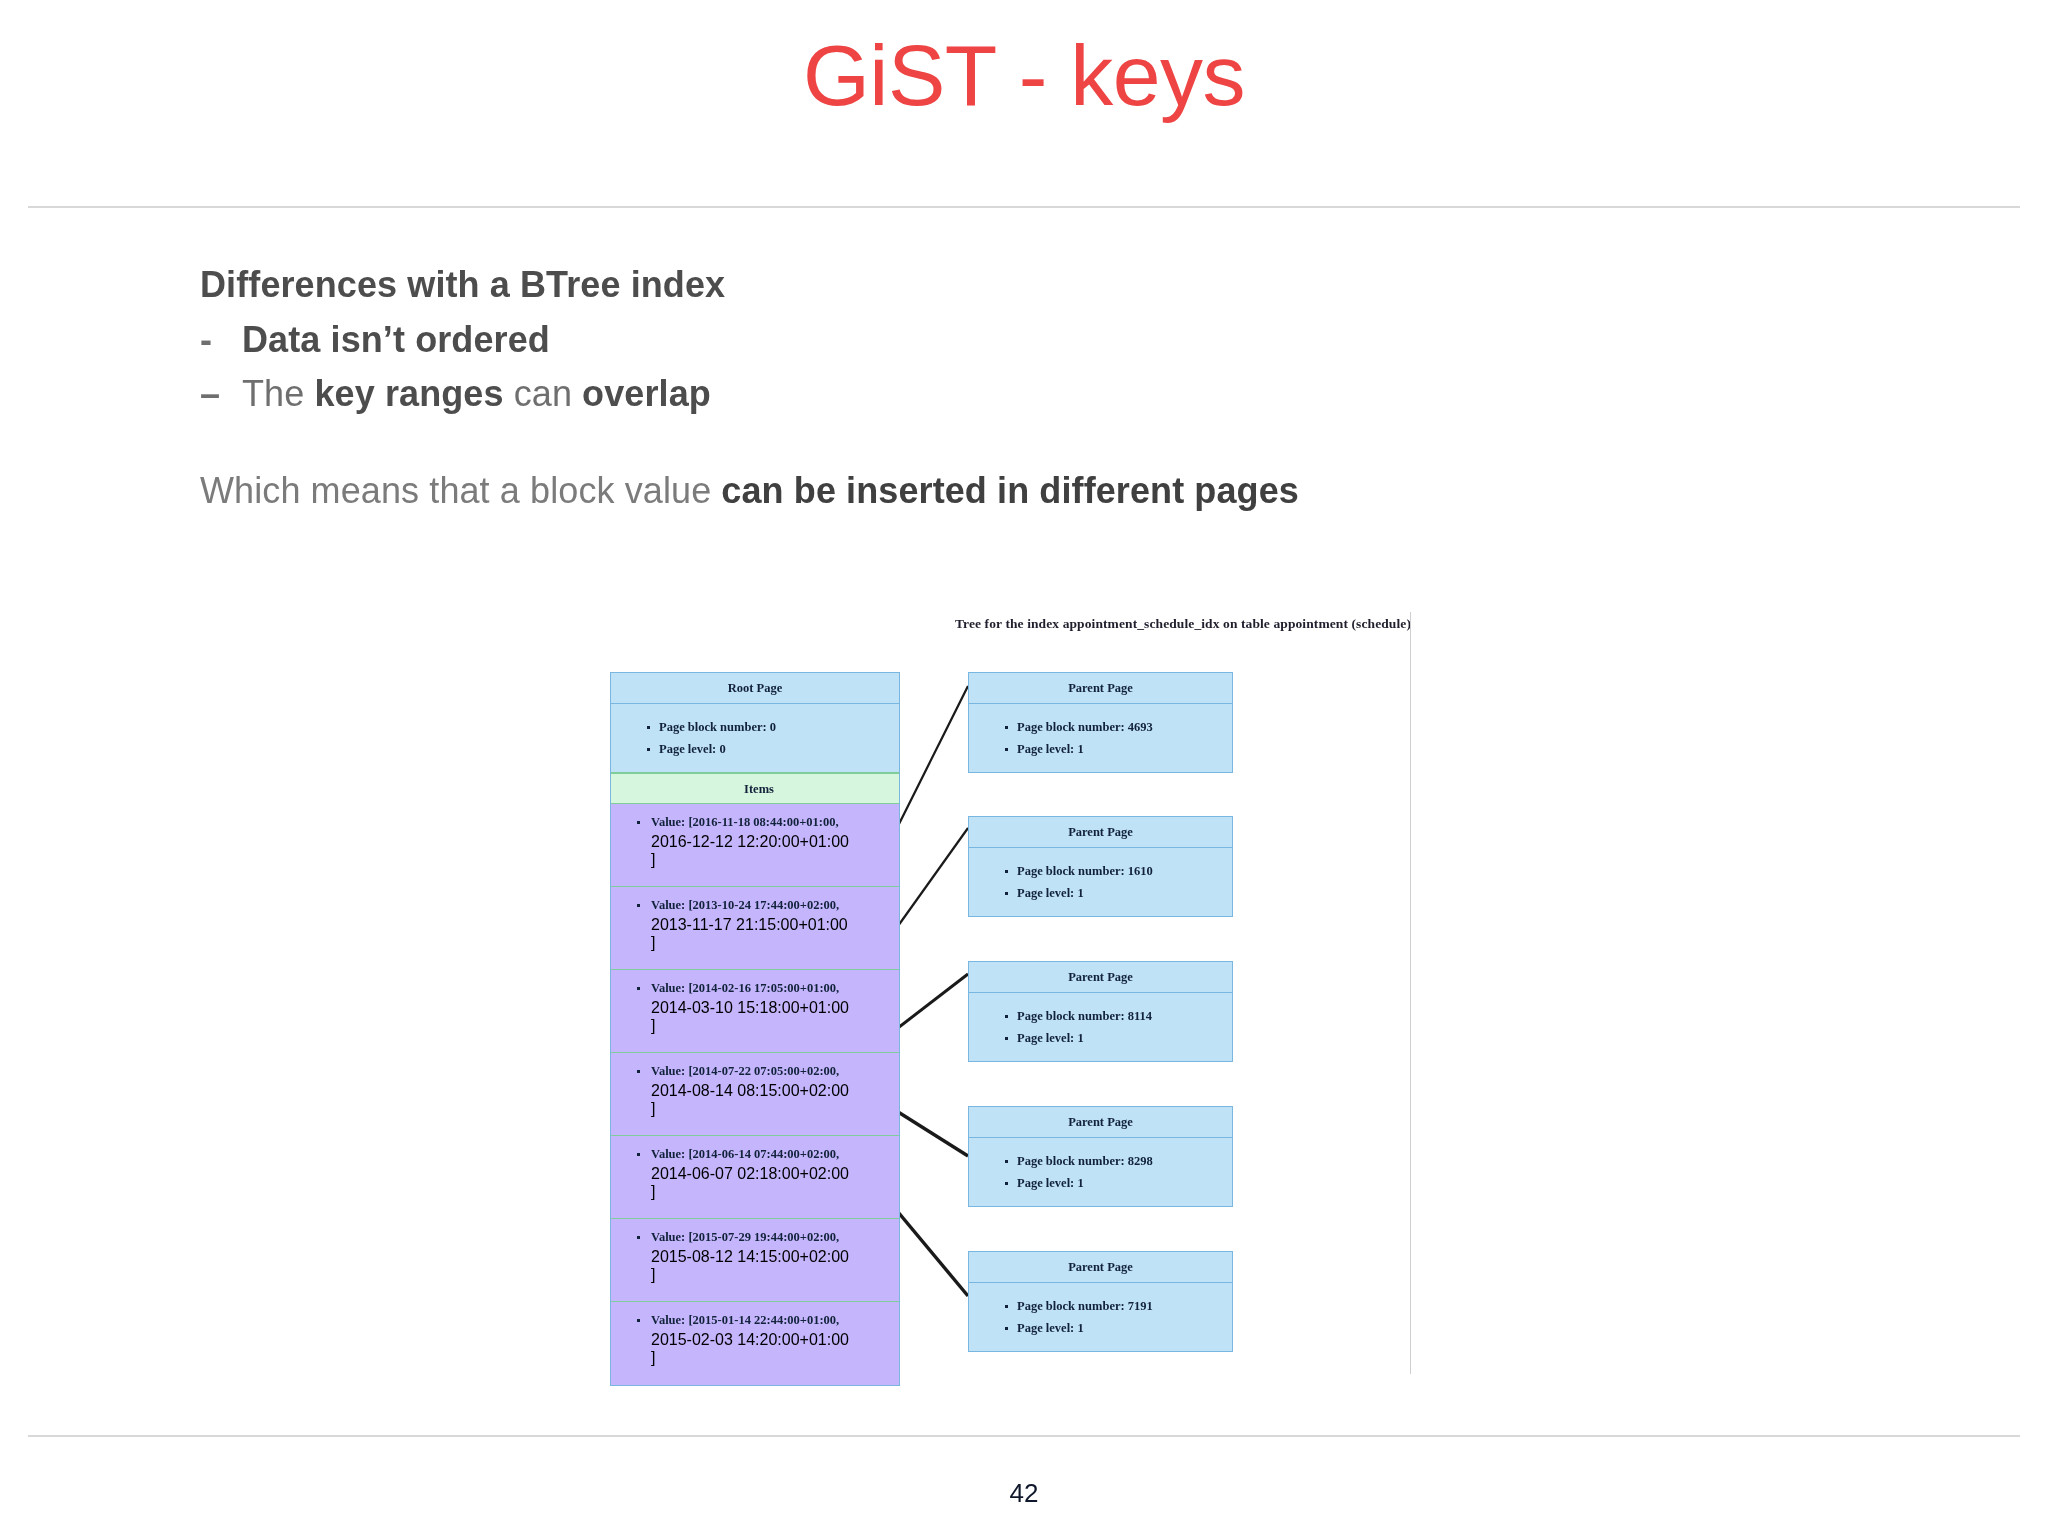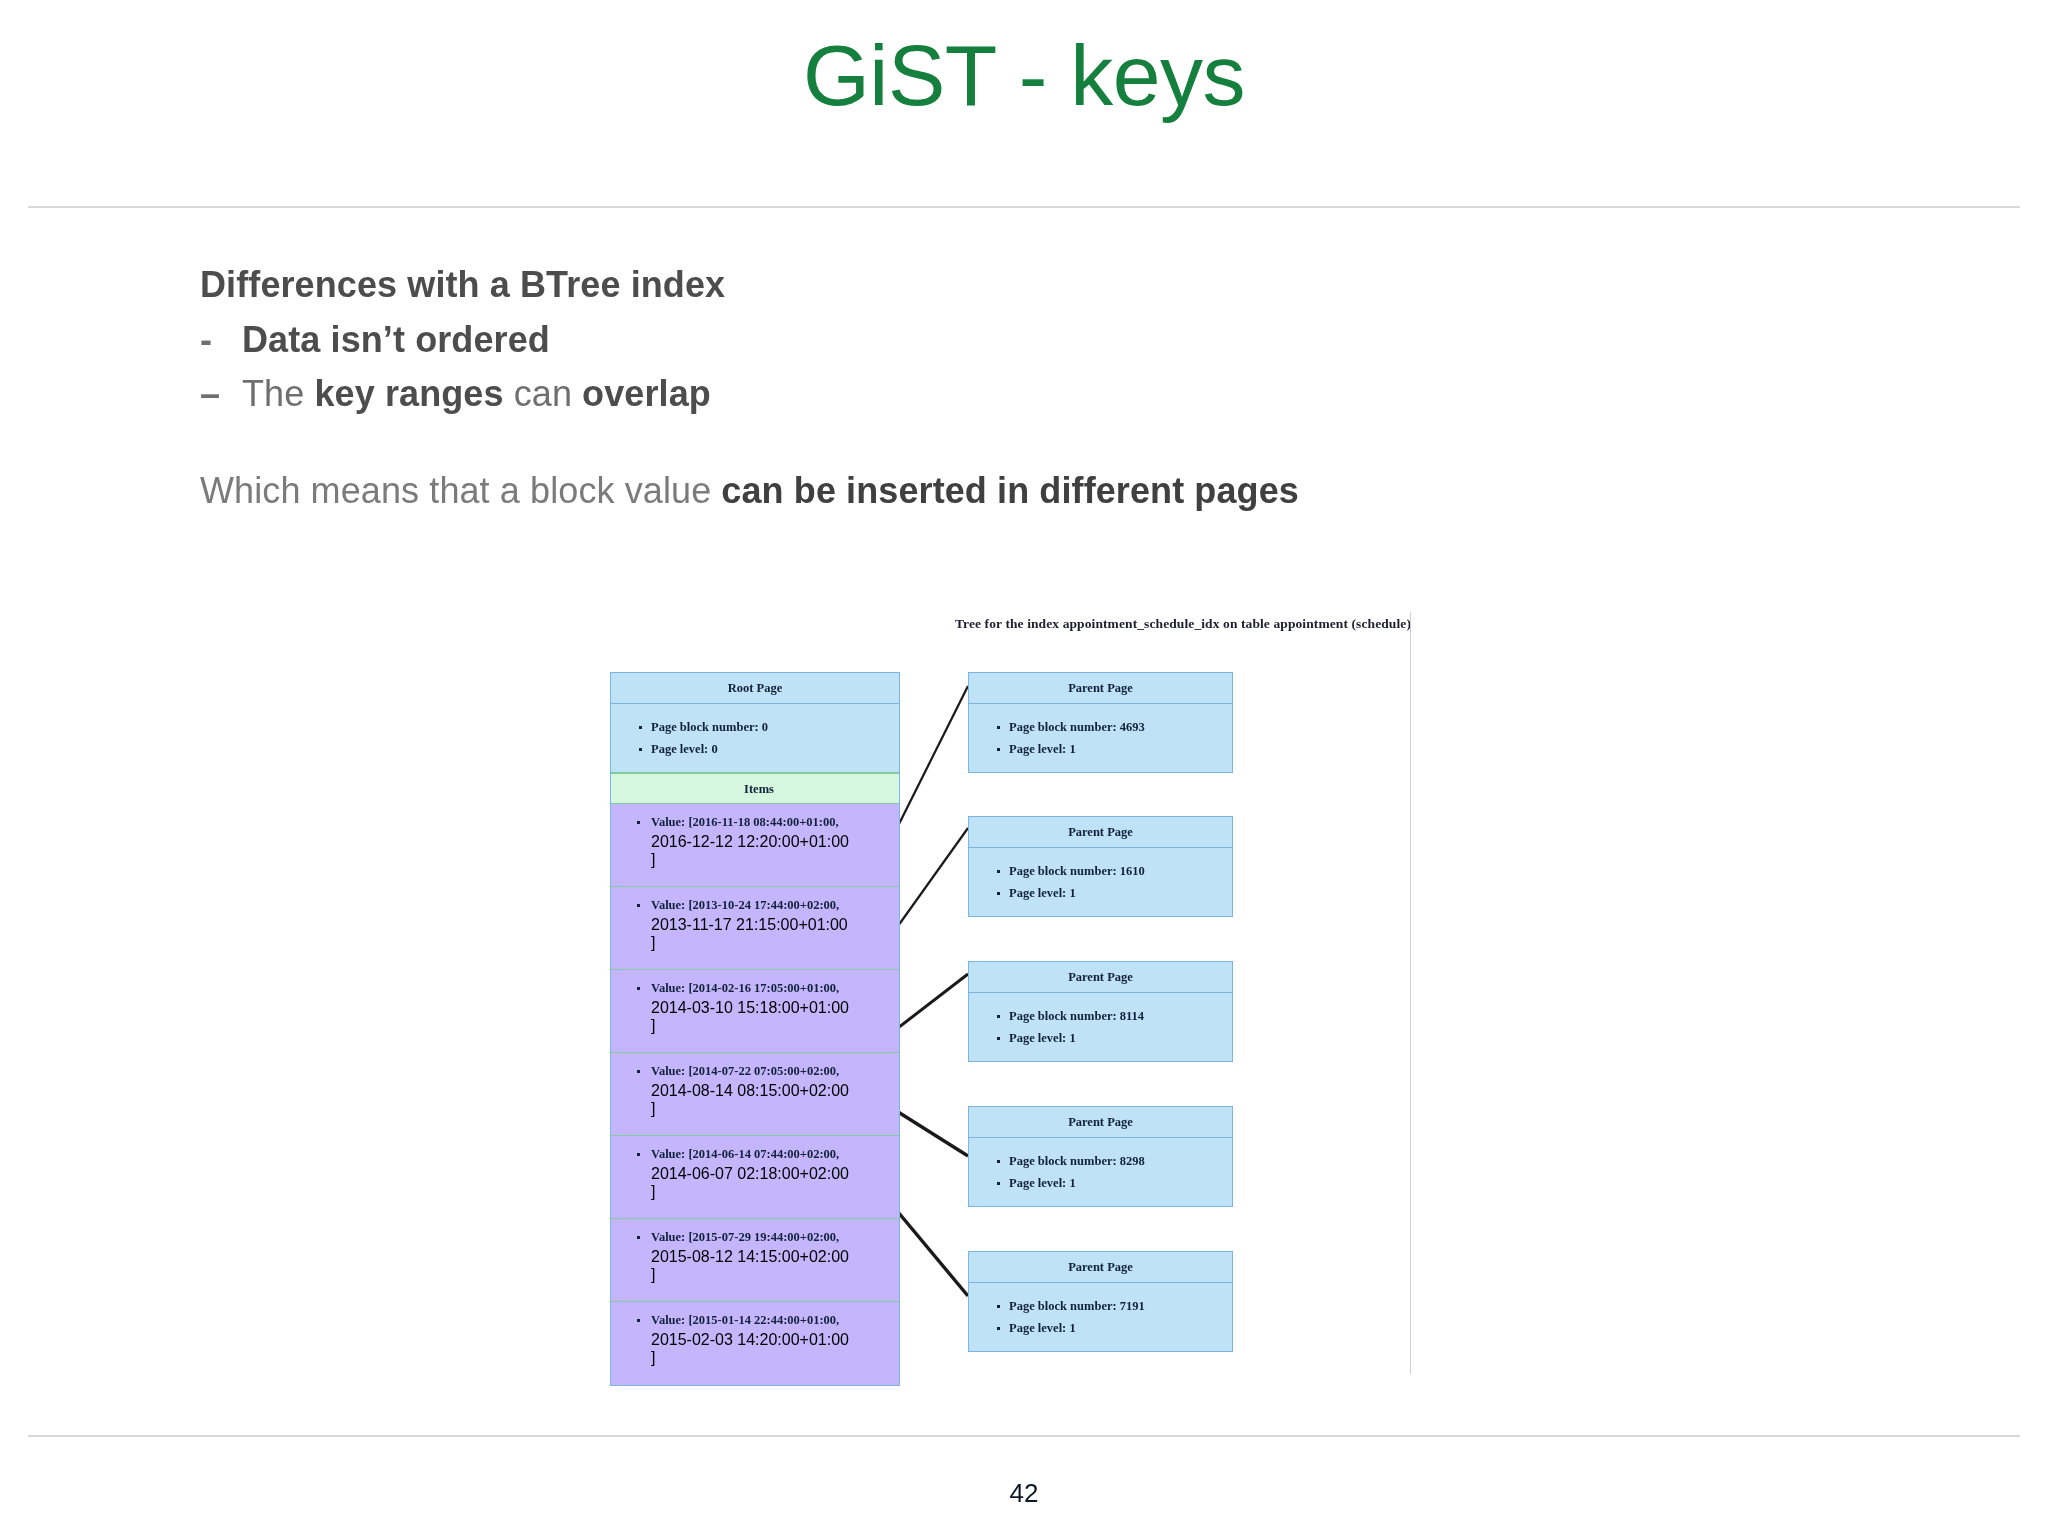--- a/index.html
+++ b/index.html
@@ -17,21 +17,21 @@
 
   
   .slide-title {
     position: absolute;
     top: 28px;
     left: 0;
     width: 2048px;
     text-align: center;
     font-size: 86px;
     font-weight: 300;
-    color: #15803d;
+    color: #ef4444;
     letter-spacing: -0.5px;
     line-height: 1.1;
   }
   .rule {
     position: absolute;
     left: 28px;
     width: 1992px;
     height: 2px;
     background: #d8d8d8;
   }
@@ -121,21 +121,21 @@
     text-align: center;
     font-family: "Liberation Serif", serif;
     font-size: 12.5px;
     font-weight: 700;
     color: #11223a;
     border-bottom: 1px solid #79b6e0;
     background: #bfe2f7;
   }
   .box-body {
     box-sizing: border-box;
-    padding: 13px 0 12px 22px;
+    padding: 13px 0 12px 30px;
     background: #bfe2f7;
   }
   .box-body ul {
     margin: 0;
     padding: 0 0 0 18px;
     list-style: none;
   }
   .box-body li {
     position: relative;
     font-family: "Liberation Serif", serif;

